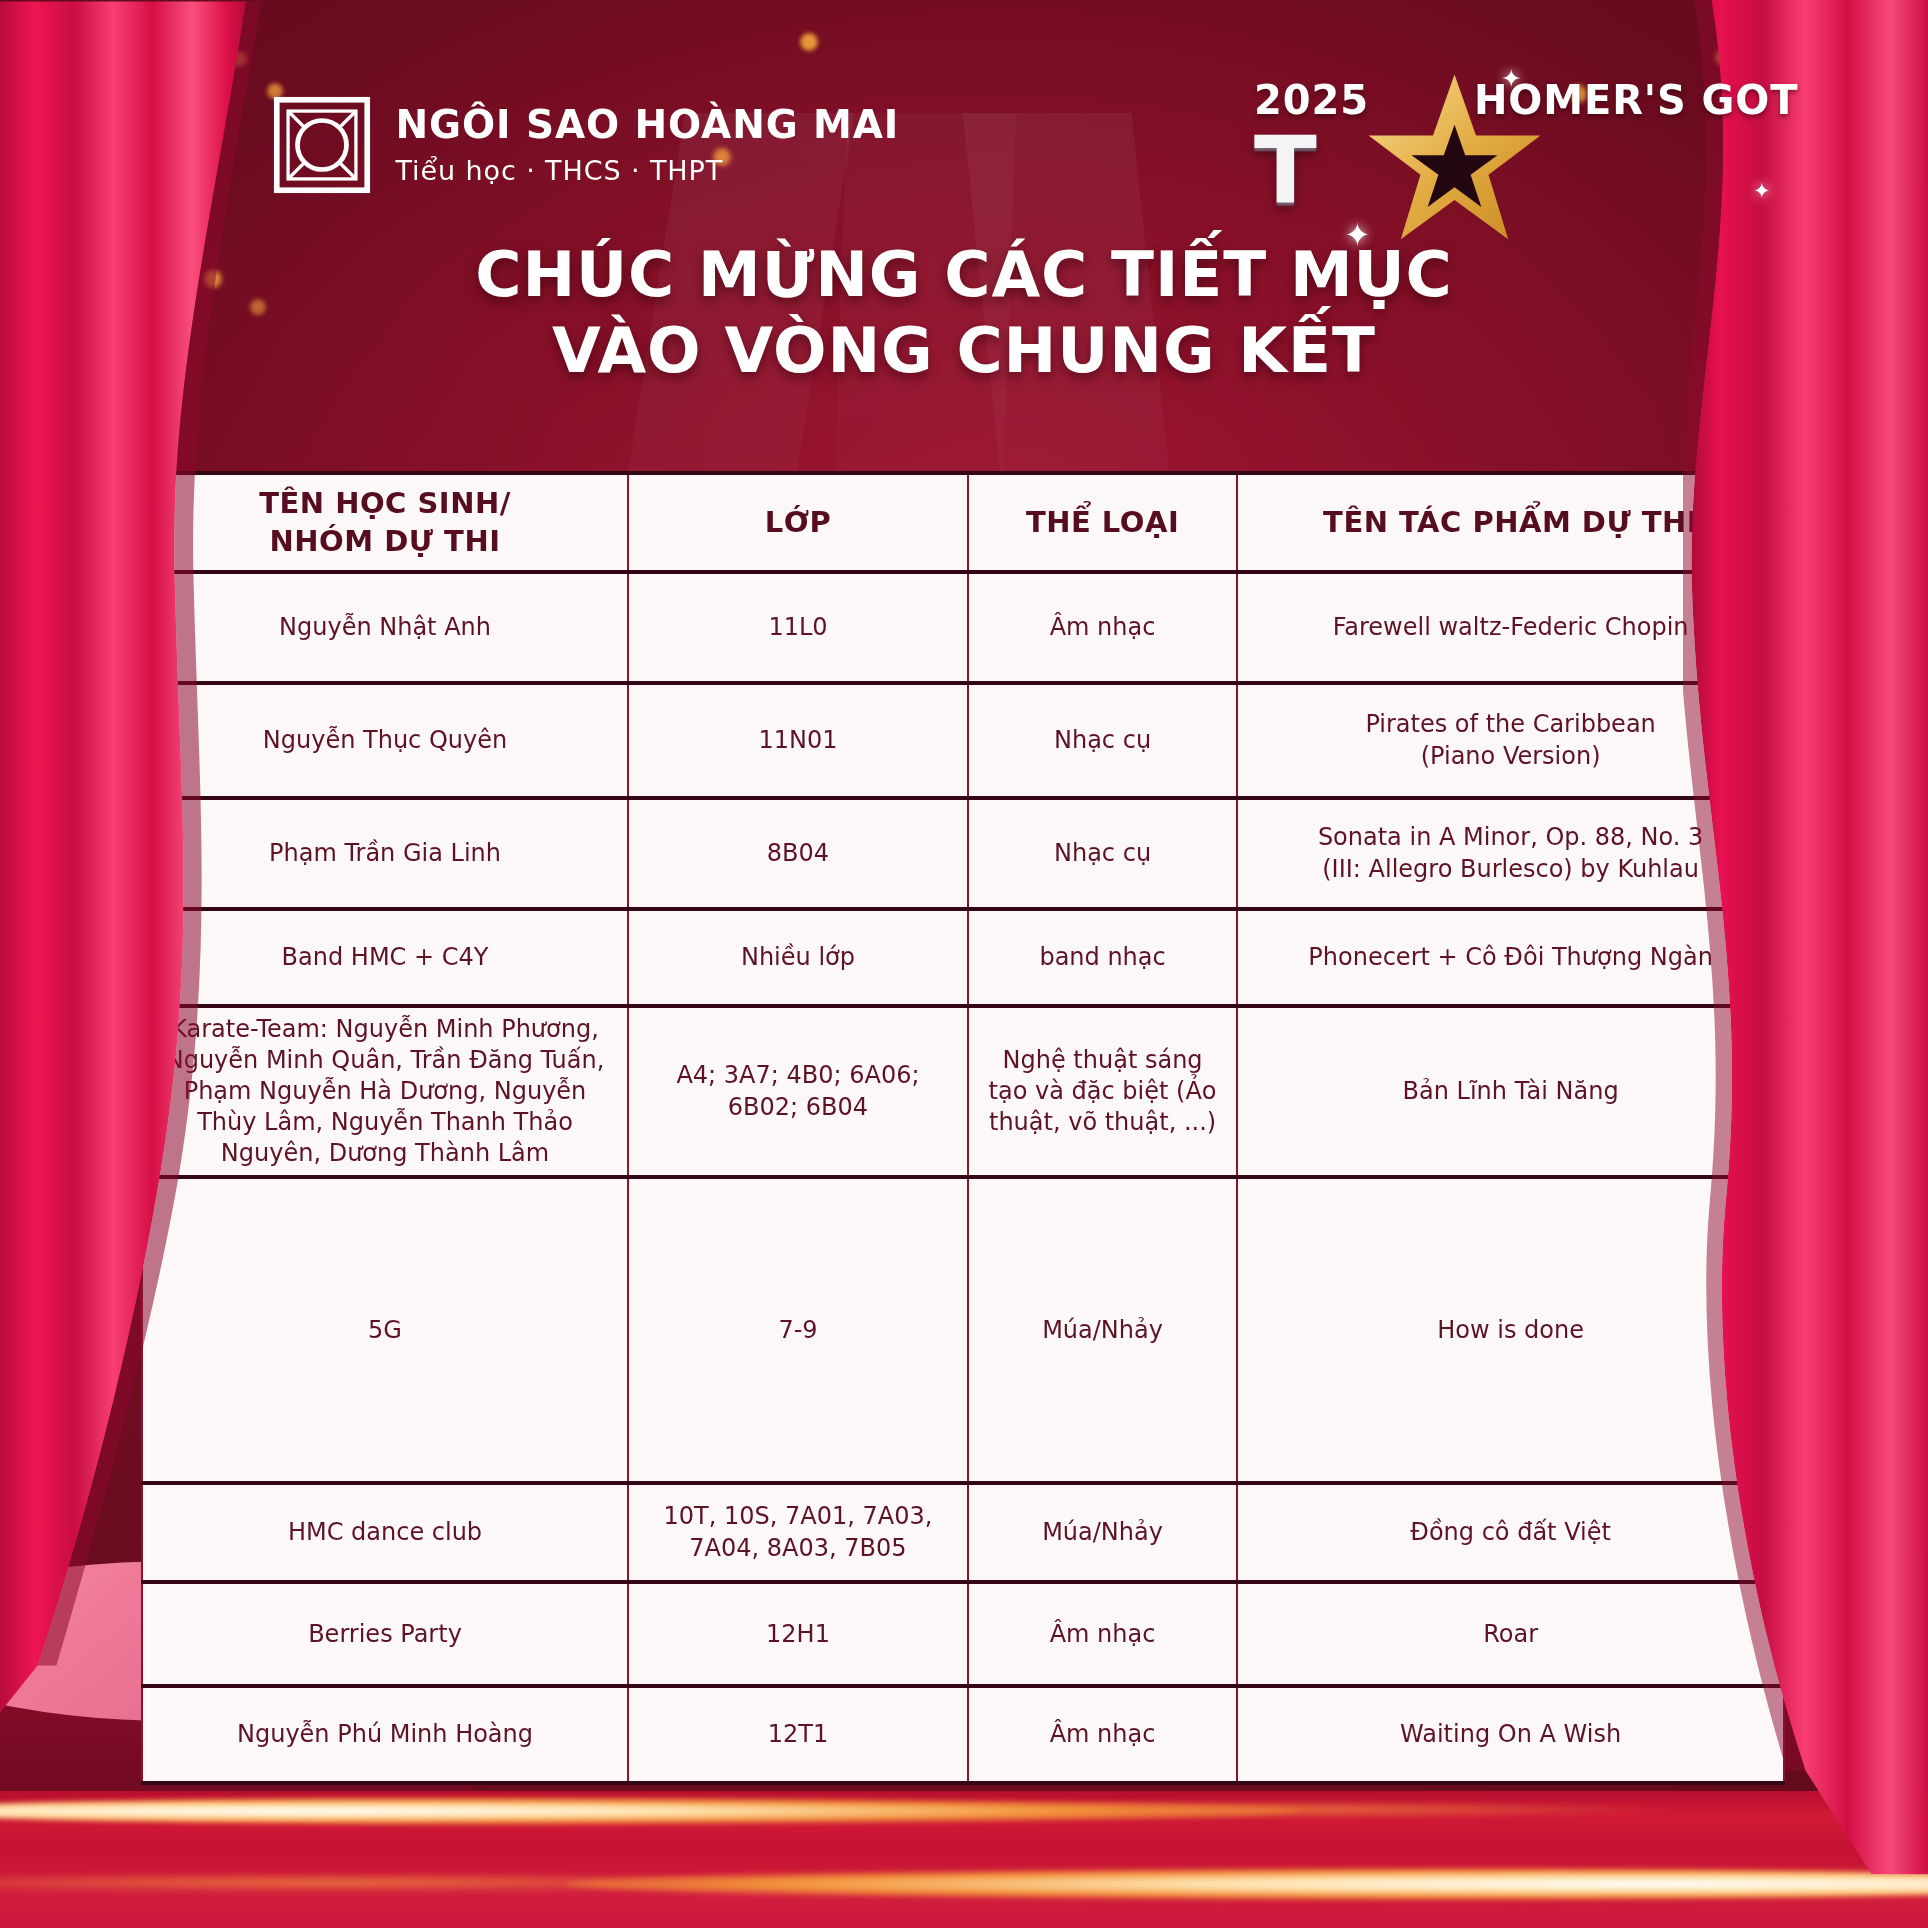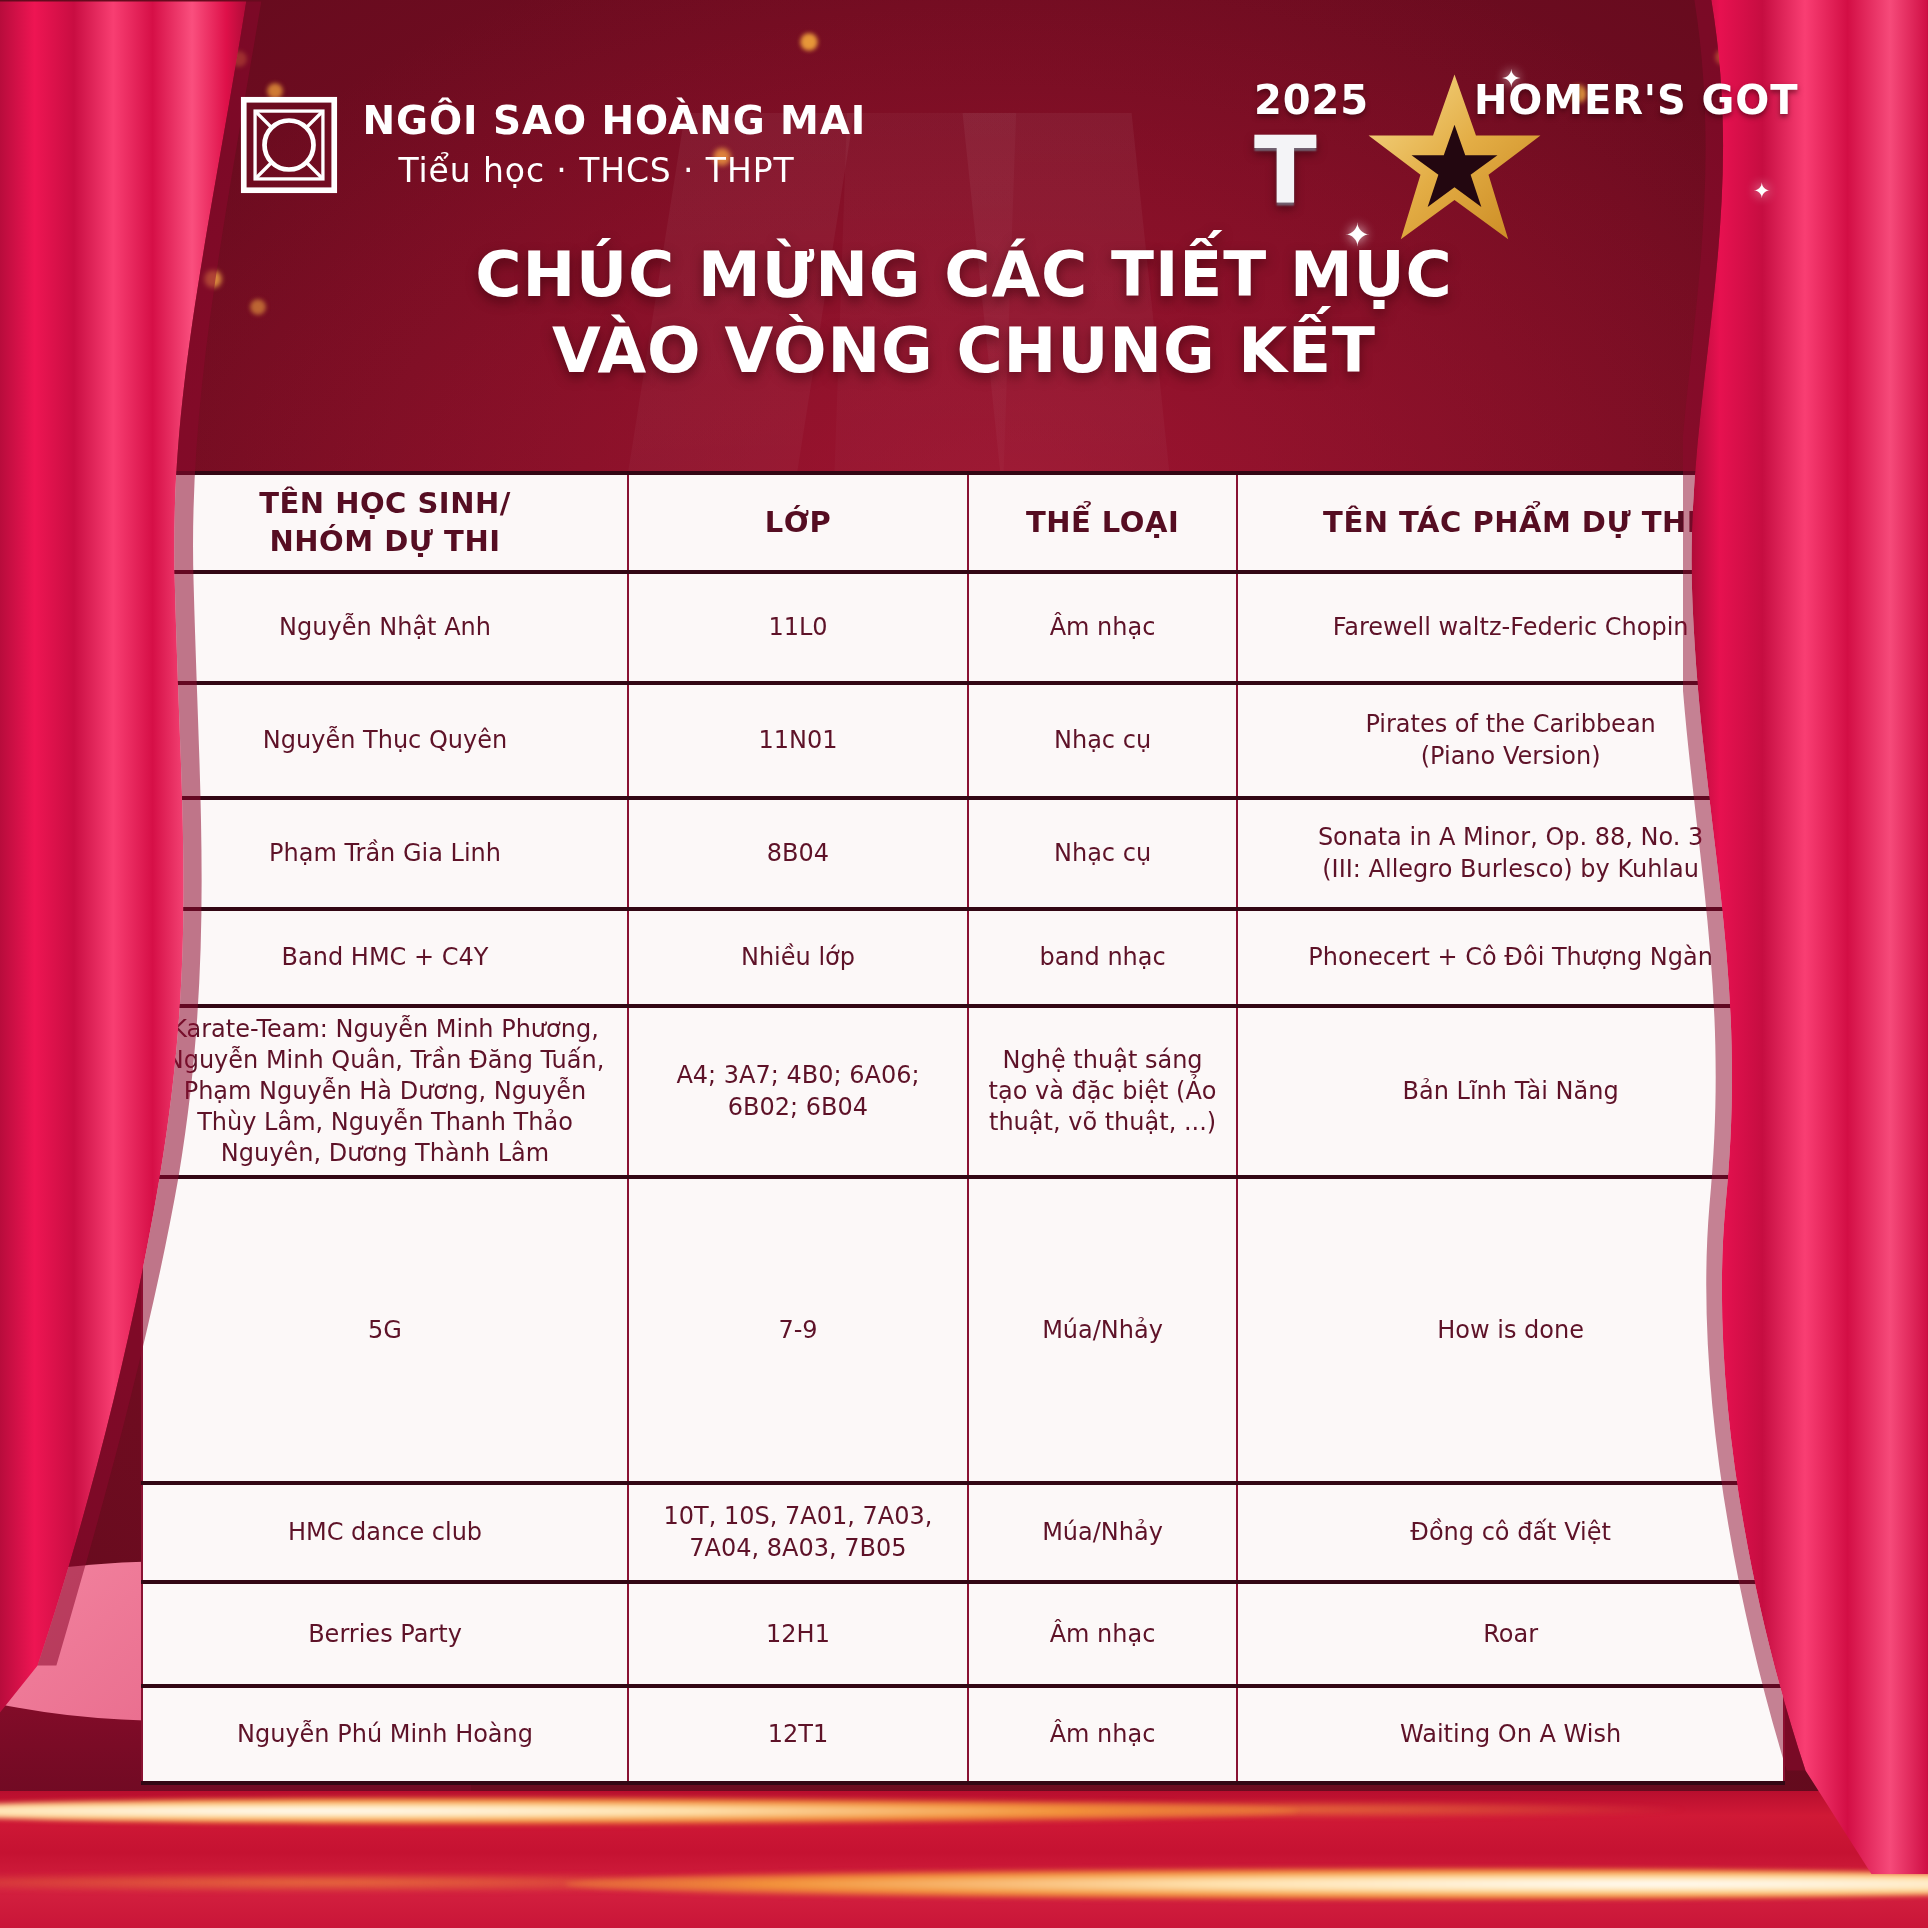--- a/index.html
+++ b/index.html
@@ -62,23 +62,23 @@
     background:radial-gradient(ellipse, rgba(240,140,60,.75), rgba(240,140,60,0) 70%);}
   .streak.s2{left:565px;top:77px;width:1601px;height:32px;
     background:radial-gradient(ellipse at 68% 50%, #ffffff 0%, #ffe2ae 30%, #f2923a 58%, rgba(242,146,58,0) 80%);}
   .streak.s2b{left:-188px;top:81px;width:1036px;height:21px;
     background:radial-gradient(ellipse, rgba(240,140,60,.7), rgba(240,140,60,0) 70%);}
   
   .curtain{position:absolute;top:0;z-index:5;pointer-events:none;}
   .curtain.left{left:0;}
   .curtain.right{right:0;}
   
-  .school-brand{position:absolute;left:240px;top:96px;display:flex;align-items:center;gap:24.5px;z-index:6;}
+  .school-brand{position:absolute;left:273px;top:96px;display:flex;align-items:center;gap:24.5px;z-index:6;}
   .school-text .name{color:#ffffff;font-size:39px;font-weight:bold;letter-spacing:0.9px;line-height:1.1;}
-  .school-text .levels{color:#ffffff;font-size:33px;margin-top:7.5px;letter-spacing:0.9px;margin-left:36px;}
+  .school-text .levels{color:#ffffff;font-size:27px;margin-top:7.5px;letter-spacing:0.9px;}
   
   .talent-logo{position:absolute;left:1254px;top:77px;width:565px;z-index:6;color:#fff;}
   .talent-star{position:absolute;left:111px;top:-5.6px;width:179px;height:179px;z-index:1;}
   .tl-line1{position:relative;z-index:2;display:flex;align-items:center;font-size:40px;font-weight:bold;
     text-shadow:0 2.8px 5.6px rgba(40,0,8,.5);letter-spacing:0.9px;}
   .tl-line1 .gap{width:105px;}
   .tl-line2{position:relative;z-index:2;display:flex;align-items:flex-start;margin-top:1.9px;
     font-size:92px;font-weight:bold;line-height:1;color:#f4f4f7;letter-spacing:2.8px;
     text-shadow:0 2.8px 1.9px rgba(120,120,135,.8), 0 5.6px 9.4px rgba(40,0,8,.55);}
   .tl-line2 .gap{width:90px;}

